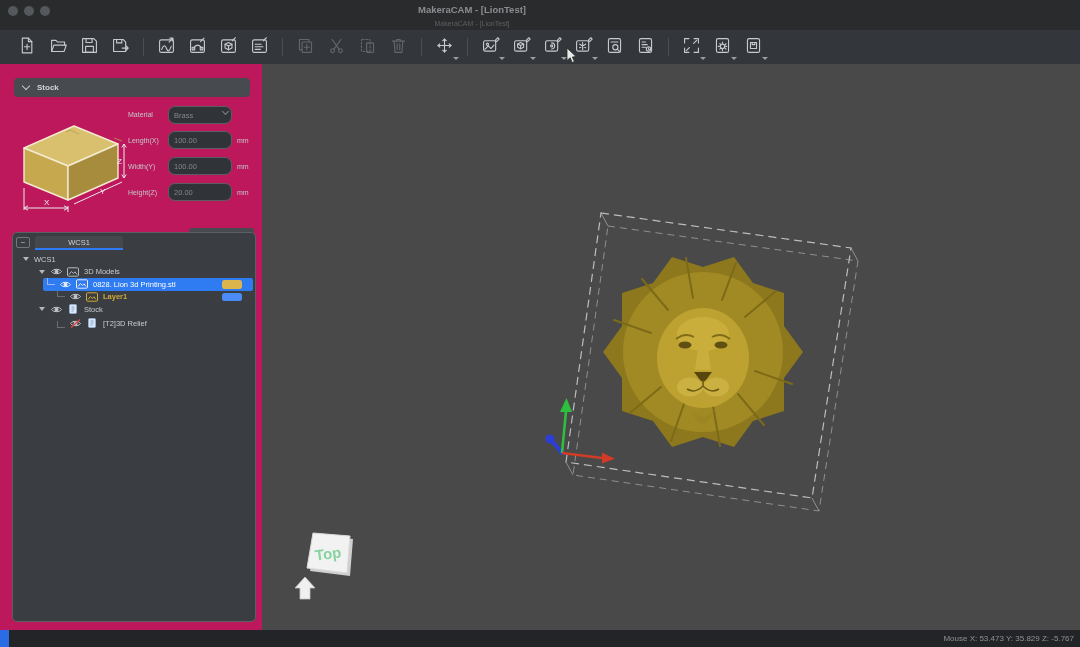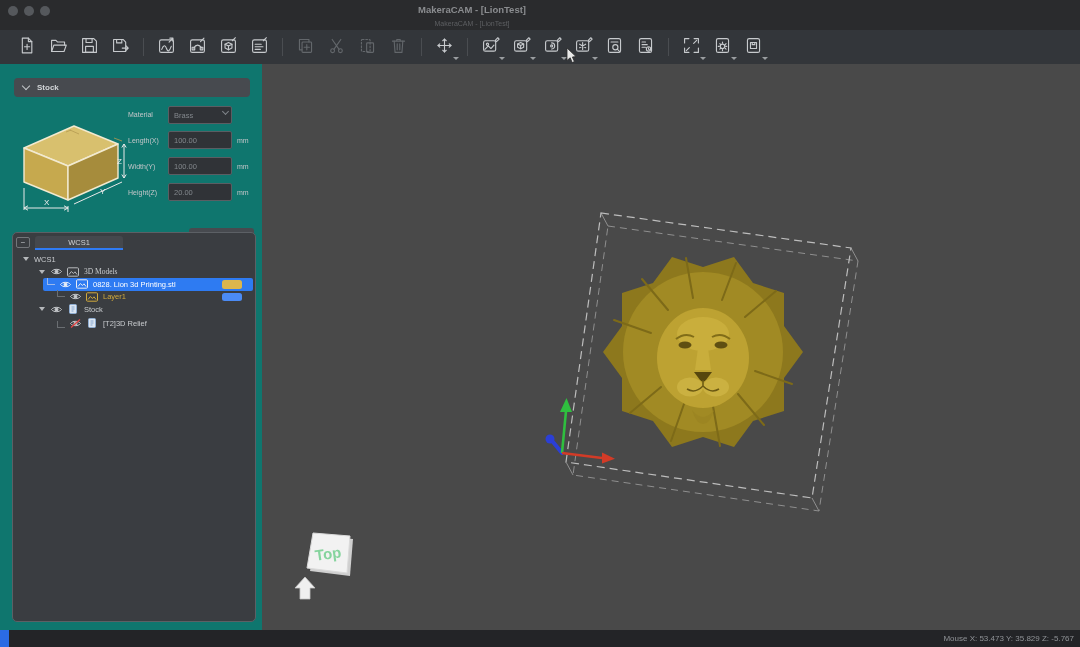--- a/index.html
+++ b/index.html
@@ -22,33 +22,33 @@
   .tb-sep { width:1px; height:18px; background:#4a4d51; margin:0 7px; }
   .tb-btn { position:relative; width:21px; height:21px; margin:0 5px; color:#c7cacd;
             display:flex; align-items:center; justify-content:center; border-radius:3px; }
   .tb-btn.disabled { color:#63676b; }
   .tb-btn svg { width:19px; height:19px; }
   .tb-btn .dd { position:absolute; right:-4px; bottom:-2px; width:0; height:0;
                 border-left:3px solid transparent; border-right:3px solid transparent;
                 border-top:3.5px solid #9a9da0; }
 
   
-  .leftcol { position:absolute; left:0; top:64px; width:278px; bottom:17px; background:#0f766e; }
+  .leftcol { position:absolute; left:0; top:64px; width:278px; bottom:17px; background:#be185d; }
   .card { position:absolute; background:#3c3f44; border-radius:5px; }
   .stock-card { left:10px; top:12px; width:244px; height:152px; background:transparent; }
   .stock-header { position:absolute; left:4px; top:2px; width:236px; height:19px; background:#474a4f;
                   border-radius:4px; display:flex; align-items:center; padding-left:9px;
                   font-size:8px; color:#d2d5d8; font-weight:bold; }
   .chev { width:6px; height:6px; border-right:1.4px solid #c3c6c9; border-bottom:1.4px solid #c3c6c9;
           transform:rotate(45deg); margin-right:8px; margin-top:-3px; }
   .stock-body { position:absolute; left:0; top:24px; right:0; }
   .stock-illus { position:absolute; left:6px; top:14px; width:112px; height:100px; }
   .fieldrow { position:absolute; left:118px; width:126px; height:20px; display:flex; align-items:center; }
   .f-label { width:40px; font-size:7px; color:#c3c6c9; }
-  .f-input { width:64px; height:18px; background:#303337; border:1px solid #5a5e63; border-radius:2px;
+  .f-input { width:64px; height:18px; background:#303337; border:1px solid #5a5e63; border-radius:7px;
              color:#83888d; font-size:7.5px; padding-left:5px; font-family:"Liberation Sans",sans-serif; }
   .f-unit { font-size:7px; color:#c3c6c9; margin-left:5px; }
   .f-select { position:relative; }
   .f-select .sel-chev { position:absolute; right:4px; top:7px; width:5px; height:5px;
                         border-right:1.2px solid #7f848a; border-bottom:1.2px solid #7f848a;
                         transform:rotate(45deg); margin-top:-2px; }
   .edit-btn { position:absolute; left:179px; top:128px; width:65px; height:19px; background:#474a4f;
               border:none; border-radius:3px; color:#d2d5d8; font-size:7.5px;
               font-family:"Liberation Sans",sans-serif; }
 
@@ -347,21 +347,21 @@
         </div>
       </div>
 
       <div class="tree-rows">
 
         <div class="trow" style="padding-left:10px;">
           <span class="expander"></span>
           <span class="tlabel">WCS1</span>
         </div>
 
-        <div class="trow" style="padding-left:26px;font-family:Liberation Serif, serif;">
+        <div class="trow" style="padding-left:26px;">
           <span class="expander"></span>
           <span class="eye">
             <svg viewBox="0 0 13 9" fill="none" stroke="#c8cbce" stroke-width="1">
                 <path d="M1.5 4.5C3.5 1.6 9.5 1.6 11.5 4.5C9.5 7.4 3.5 7.4 1.5 4.5z"></path>
                 <circle cx="6.5" cy="4.5" r="1.5" fill="#c8cbce"></circle>
               </svg>
           </span>
           <span class="ticon">
             <svg viewBox="0 0 12 10" fill="none" stroke="#b7babd" stroke-width="1">
                 <rect x="0.5" y="0.8" width="11" height="8.4" rx="1"></rect>
@@ -400,21 +400,21 @@
                   <path d="M1.5 4.5C3.5 1.6 9.5 1.6 11.5 4.5C9.5 7.4 3.5 7.4 1.5 4.5z"></path>
                   <circle cx="6.5" cy="4.5" r="1.5" fill="#c8cbce"></circle>
                 </svg>
             </span>
             <span class="ticon">
               <svg viewBox="0 0 12 10" fill="none" stroke="#d0a93c" stroke-width="1">
                   <rect x="0.5" y="0.8" width="11" height="8.4" rx="1"></rect>
                   <path d="M2 7.5l2.4-3 2 2L8 4.8 10 7.5"></path>
                 </svg>
             </span>
-            <span class="tlabel" style="color:#d0a93c;font-weight:normal;">Layer1</span>
+            <span class="tlabel" style="color:#d0a93c;font-weight:bold;">Layer1</span>
           </div>
           <span class="swatch" style="background-color: rgb(75, 139, 245);"></span>
         </div>
 
         <div class="trow" style="padding-left:26px;">
           <span class="expander"></span>
           <span class="eye">
             <svg viewBox="0 0 13 9" fill="none" stroke="#c8cbce" stroke-width="1">
                 <path d="M1.5 4.5C3.5 1.6 9.5 1.6 11.5 4.5C9.5 7.4 3.5 7.4 1.5 4.5z"></path>
                 <circle cx="6.5" cy="4.5" r="1.5" fill="#c8cbce"></circle>

